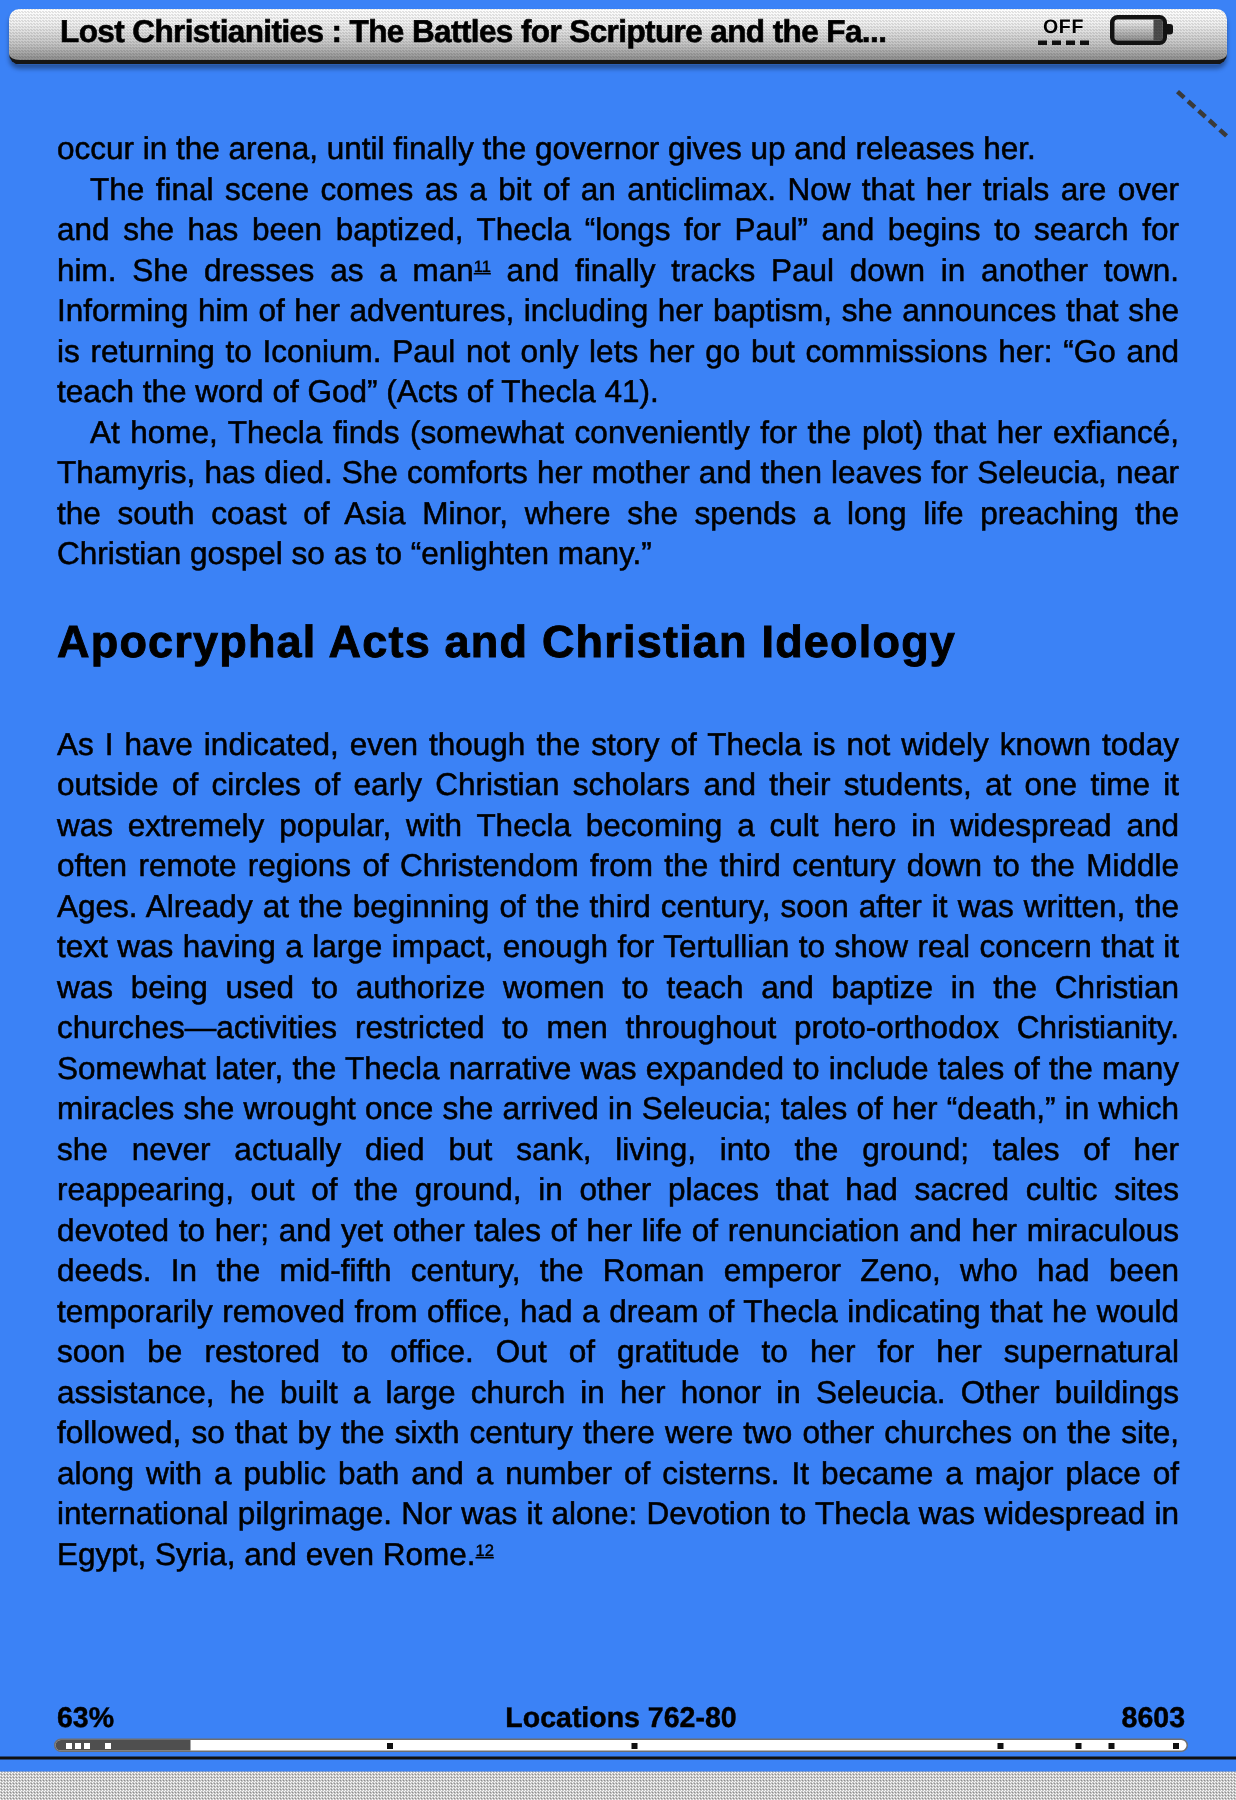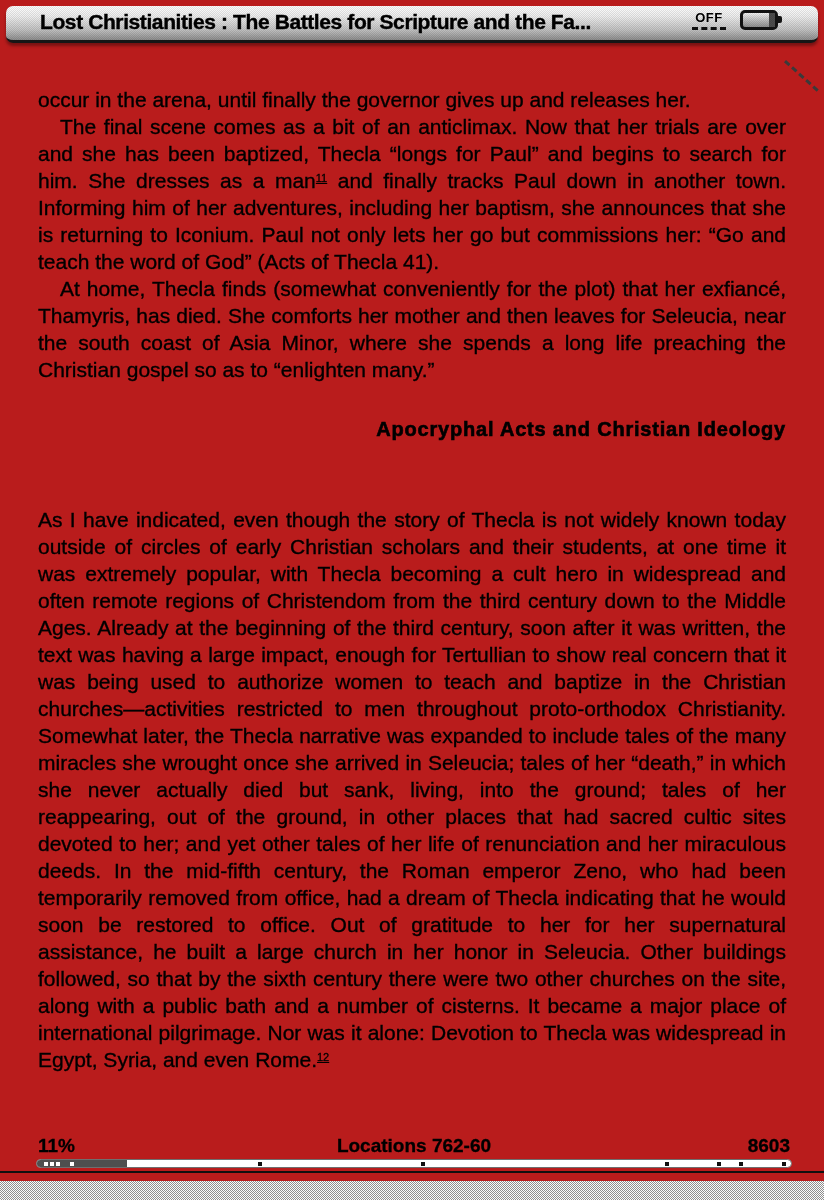--- a/index.html
+++ b/index.html
@@ -1,17 +1,17 @@
 <!DOCTYPE html>
 <html><head>
 <meta charset="utf-8">
 <style>
   html,body{margin:0;padding:0;background:#fff;}
   .screen{
-    position:relative; width:824px; height:1200px; background:#b91c1c;
+    position:relative; width:824px; height:1200px; background:#3b82f6;
     font-family:"Liberation Sans",sans-serif; color:#000; overflow:hidden;
   }
   
   .titlebar{
     position:absolute; left:6px; right:6px; top:6px; height:34px;
     border-radius:7px; border-bottom:3px solid #161616;
     background:linear-gradient(180deg,#fefefe 0%,#eeeeee 30%,#c2c2c2 70%,#8d8d8d 100%);
     box-shadow:0 3px 3px rgba(0,0,0,0.35);
   }
   .titlebar::after{ 
@@ -51,21 +51,21 @@
     font-size:21px; line-height:27px; text-align:justify;
     -webkit-text-stroke:0.35px #000;
   }
   .reading p{margin:0;}
   .reading p.ind{text-indent:22px;}
   .fn{
     font-size:11px; line-height:0; vertical-align:6px;
     text-decoration:underline; -webkit-text-stroke:0.3px #000;
   }
   .reading h2{
-    margin:28px 0 59px 0; text-align:right; font-size:20px; font-weight:bold;
+    margin:28px 0 36px 0; text-align:left; font-size:30px; font-weight:bold;
     letter-spacing:0.8px; line-height:36px; -webkit-text-stroke:0.6px #000;
   }
   
   .footer-row{
     position:absolute; left:38px; right:34px; top:1134px; height:24px;
     display:flex; justify-content:space-between; align-items:center;
     font-size:19px; font-weight:bold; -webkit-text-stroke:0.3px #000;
   }
   .footer-center{position:absolute; left:0; right:0; text-align:center;}
   .footer-left{position:relative; z-index:1;}
@@ -111,22 +111,22 @@
 
   <div class="reading">
     <p><span>occur in the arena, until finally the governor gives up and releases her.</span></p>
     <p class="ind"><span>The final scene comes as a bit of an anticlimax. Now that her trials are over and she has been baptized, Thecla “longs for Paul” and begins to search for him. She dresses as a man</span><sup class="fn">11</sup><span> and finally tracks Paul down in another town. Informing him of her adventures, including her baptism, she announces that she is returning to Iconium. Paul not only lets her go but commissions her: “Go and teach the word of God” (Acts of Thecla 41).</span></p>
     <p class="ind"><span>At home, Thecla finds (somewhat conveniently for the plot) that her exfiancé, Thamyris, has died. She comforts her mother and then leaves for Seleucia, near the south coast of Asia Minor, where she spends a long life preaching the Christian gospel so as to “enlighten many.”</span></p>
     <h2>Apocryphal Acts and Christian Ideology</h2>
     <p><span>As I have indicated, even though the story of Thecla is not widely known today outside of circles of early Christian scholars and their students, at one time it was extremely popular, with Thecla becoming a cult hero in widespread and often remote regions of Christendom from the third century down to the Middle Ages. Already at the beginning of the third century, soon after it was written, the text was having a large impact, enough for Tertullian to show real concern that it was being used to authorize women to teach and baptize in the Christian churches—activities restricted to men throughout proto-orthodox Christianity. Somewhat later, the Thecla narrative was expanded to include tales of the many miracles she wrought once she arrived in Seleucia; tales of her “death,” in which she never actually died but sank, living, into the ground; tales of her reappearing, out of the ground, in other places that had sacred cultic sites devoted to her; and yet other tales of her life of renunciation and her miraculous deeds. In the mid-fifth century, the Roman emperor Zeno, who had been temporarily removed from office, had a dream of Thecla indicating that he would soon be restored to office. Out of gratitude to her for her supernatural assistance, he built a large church in her honor in Seleucia. Other buildings followed, so that by the sixth century there were two other churches on the site, along with a public bath and a number of cisterns. It became a major place of international pilgrimage. Nor was it alone: Devotion to Thecla was widespread in Egypt, Syria, and even Rome.</span><sup class="fn">12</sup></p>
   </div>
 
   <div class="footer-row">
-    <span class="footer-center">Locations 762-60</span>
-    <span class="footer-left">11%</span>
+    <span class="footer-center">Locations 762-80</span>
+    <span class="footer-left">63%</span>
     <span class="footer-right">8603</span>
   </div>
 
   <div class="progress">
     <div class="progress-fill" style="width: 12%;"></div>
   <span class="ptick" style="left: 29.3%;"></span>
       <span class="ptick" style="left: 50.9%;"></span>
       <span class="ptick" style="left: 83.3%;"></span>
       <span class="ptick" style="left: 90.2%;"></span>
       <span class="ptick" style="left: 93.1%;"></span>

